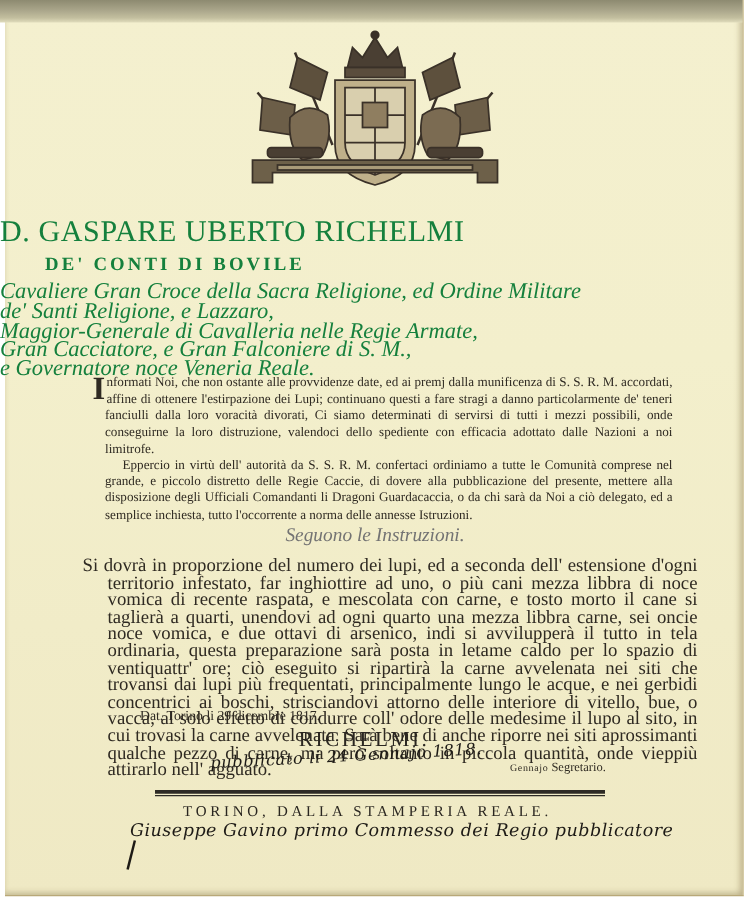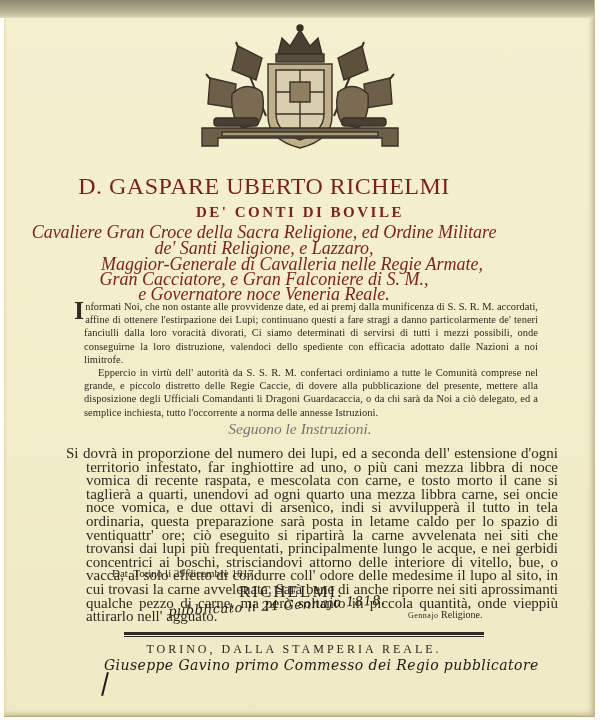--- a/index.html
+++ b/index.html
@@ -17,29 +17,29 @@
     border-bottom: 1px solid #b8a878;
   }
   .binding {
     position: absolute; left: 0; top: 0; width: 594px; height: 18px;
     background: linear-gradient(180deg, #8d8a70 0%, #a9a58a 45%, #c3bf9f 80%, #e0dcbc 100%);
   }
   .crest {
     position: absolute; left: 186px; top: 24px; width: 228px; height: 130px;
   }
   .title {
-    position: absolute; left: 0; width: 528px; text-align: center;
-    color: #7f1d1d;
+    position: absolute; left: 0; width: 528px; text-align: left;
+    color: #15803d;
   }
   .t-name { top: 173px; font-family: "Liberation Serif", serif; font-size: 24px; letter-spacing: 0.5px; }
   .t-conti { top: 204px; font-family: "Liberation Serif", serif; font-size: 15px; letter-spacing: 2.5px; font-weight: bold; margin-left: 36px; }
   .t-line { font-family: "Liberation Serif", serif; font-style: italic; font-size: 18px; line-height: 16px; }
   .t1 { top: 224px; }
   .t2 { top: 240px; }
-  .t3 { top: 256px; padding-left: 28px; }
+  .t3 { top: 256px; }
   .t4 { top: 271px; }
   .t5 { top: 286px; }
   .body-block {
     position: absolute; left: 84px; width: 454px;
     font-family: "Liberation Serif", serif;
     font-size: 10.5px; line-height: 13.2px; color: #2f2a22;
     text-align: justify;
   }
   .para1 { top: 300px; }
   .dropcap {
@@ -149,19 +149,19 @@
 <div class="body-block para2">Eppercio in virtù dell' autorità da S. S. R. M. confertaci ordiniamo a tutte le Comunità comprese nel grande, e piccolo distretto delle Regie Caccie, di dovere alla pubblicazione del presente, mettere alla disposizione degli Ufficiali Comandanti li Dragoni Guardacaccia, o da chi sarà da Noi a ciò delegato, ed a semplice inchiesta, tutto l'occorrente a norma delle annesse Istruzioni.</div>
 
 <div class="seguono">Seguono le Instruzioni.</div>
 <div class="instr">Si dovrà in proporzione del numero dei lupi, ed a seconda dell' estensione d'ogni territorio infestato, far inghiottire ad uno, o più cani mezza libbra di noce vomica di recente raspata, e mescolata con carne, e tosto morto il cane si taglierà a quarti, unendovi ad ogni quarto una mezza libbra carne, sei oncie noce vomica, e due ottavi di arsenico, indi si avvilupperà il tutto in tela ordinaria, questa preparazione sarà posta in letame caldo per lo spazio di ventiquattr' ore; ciò eseguito si ripartirà la carne avvelenata nei siti che trovansi dai lupi più frequentati, principalmente lungo le acque, e nei gerbidi concentrici ai boschi, strisciandovi attorno delle interiore di vitello, bue, o vacca, al solo effetto di condurre coll' odore delle medesime il lupo al sito, in cui trovasi la carne avvelenata. Sarà bene di anche riporre nei siti aprossimanti qualche pezzo di carne, ma però soltanto in piccola quantità, onde vieppiù attirarlo nell' agguato.</div>
 
 <div class="dat">Dat. Torino li 29 dicembre 1817.</div>
 <div class="sign">RICHELMI.</div>
 <div class="hand1">pubblicato li 24 Gennajo 1818.</div>
 <div class="segretario">
   <span class="sc">Gennajo</span>
-  <span>Religione.</span>
+  <span>Segretario.</span>
 </div>
 
 <div class="rule"></div>
 <div class="printer">TORINO, DALLA STAMPERIA REALE.</div>
 <div class="hand2">Giuseppe Gavino primo Commesso dei Regio pubblicatore</div>
 <div class="tail"></div>
 
 </body></html>

